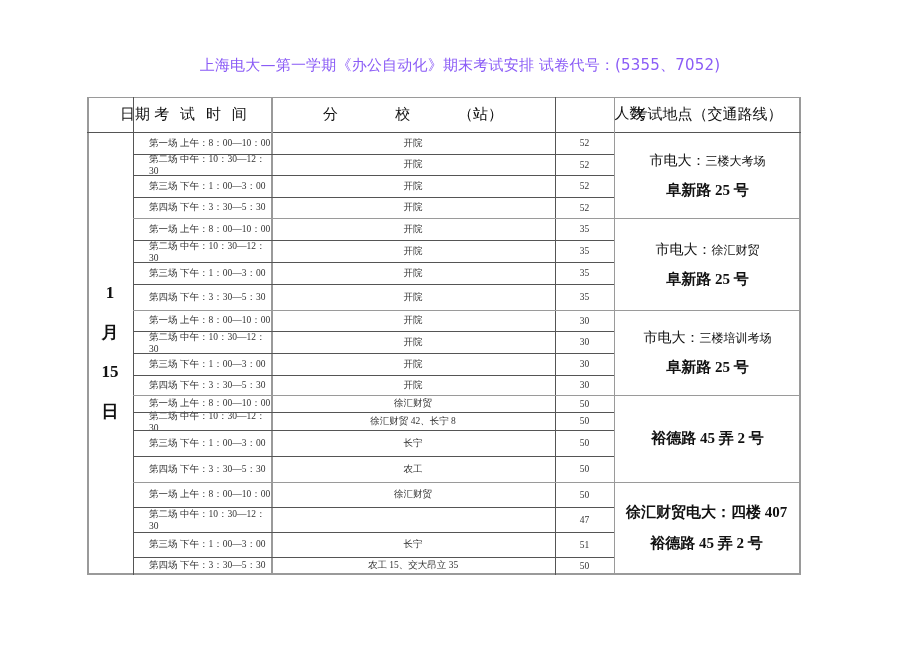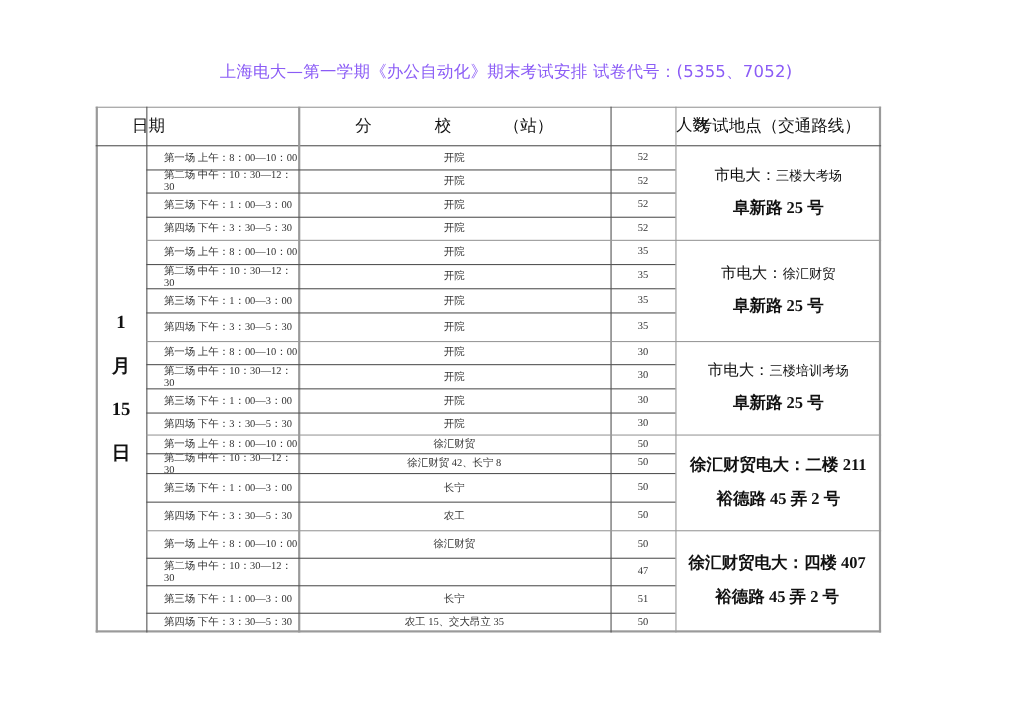--- a/index.html
+++ b/index.html
@@ -23,20 +23,21 @@
   .date span { display:block; margin:9px 0; }
 </style>
 </head>
 <body>
 
 <div class="title">上海电大—第一学期《办公自动化》期末考试安排  试卷代号：(5355、7052)</div>
 
 <div class="grid" id="grid">
 
   <div class="cell hdr" style="left:0;top:0;width:46px;height:35px;margin-left:25px;">日期</div>
+  <div class="cell hdr" style="left:46px;top:0;width:138px;height:35px;letter-spacing:3px;">考 试 时 间</div>
   <div class="cell hdr" style="left:184px;top:0;width:284px;height:35px;white-space:pre;">分            校          （站）</div>
   <div class="cell hdr" style="left:468px;top:0;width:59px;height:32px;margin-left:45px;">人数</div>
   <div class="cell hdr" style="left:527px;top:0;width:187px;height:35px;">考试地点（交通路线）</div>
 
   <div class="cell date" style="left:0;top:35px;width:46px;height:442px;">
     <span>1</span>
     <span>月</span>
     <span>15</span>
     <span>日</span>
   </div>
@@ -98,21 +99,20 @@
   <div class="cell small left" style="left:46px;top:315px;width:138px;height:18px;">第二场  中午：10：30—12：30</div>
   <div class="cell small" style="left:184px;top:315px;width:284px;height:18px;">徐汇财贸 42、长宁 8</div>
   <div class="cell small" style="left:468px;top:315px;width:59px;height:18px;">50</div>
   <div class="cell small left" style="left:46px;top:333px;width:138px;height:26px;">第三场  下午：1：00—3：00</div>
   <div class="cell small" style="left:184px;top:333px;width:284px;height:26px;">长宁</div>
   <div class="cell small" style="left:468px;top:333px;width:59px;height:26px;">50</div>
   <div class="cell small left" style="left:46px;top:359px;width:138px;height:26px;">第四场  下午：3：30—5：30</div>
   <div class="cell small" style="left:184px;top:359px;width:284px;height:26px;">农工</div>
   <div class="cell small" style="left:468px;top:359px;width:59px;height:26px;">50</div>
   <div class="cell loc" style="left:527px;top:298px;width:187px;height:87px;">
-    <span class="l1 l2">徐汇财贸电大：二楼 211</span>
     <span class="l2">裕德路 45 弄 2 号</span>
   </div>
 
   <div class="cell small left" style="left:46px;top:385px;width:138px;height:25px;">第一场  上午：8：00—10：00</div>
   <div class="cell small" style="left:184px;top:385px;width:284px;height:25px;">徐汇财贸</div>
   <div class="cell small" style="left:468px;top:385px;width:59px;height:25px;">50</div>
   <div class="cell small left" style="left:46px;top:410px;width:138px;height:25px;">第二场  中午：10：30—12：30</div>
   <div class="cell small" style="left:468px;top:410px;width:59px;height:25px;">47</div>
   <div class="cell small left" style="left:46px;top:435px;width:138px;height:25px;">第三场  下午：1：00—3：00</div>
   <div class="cell small" style="left:184px;top:435px;width:284px;height:25px;">长宁</div>

